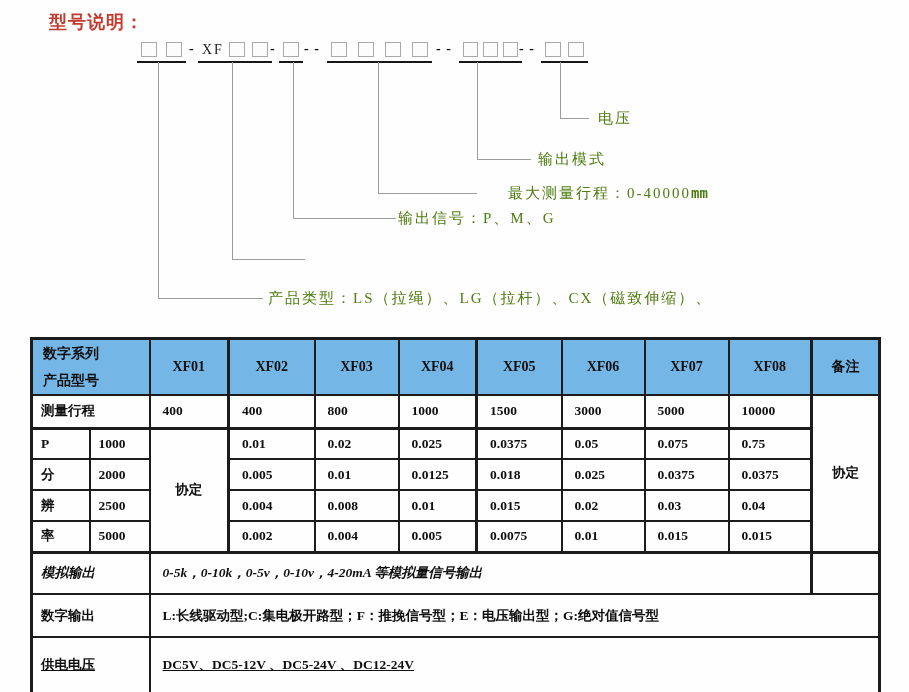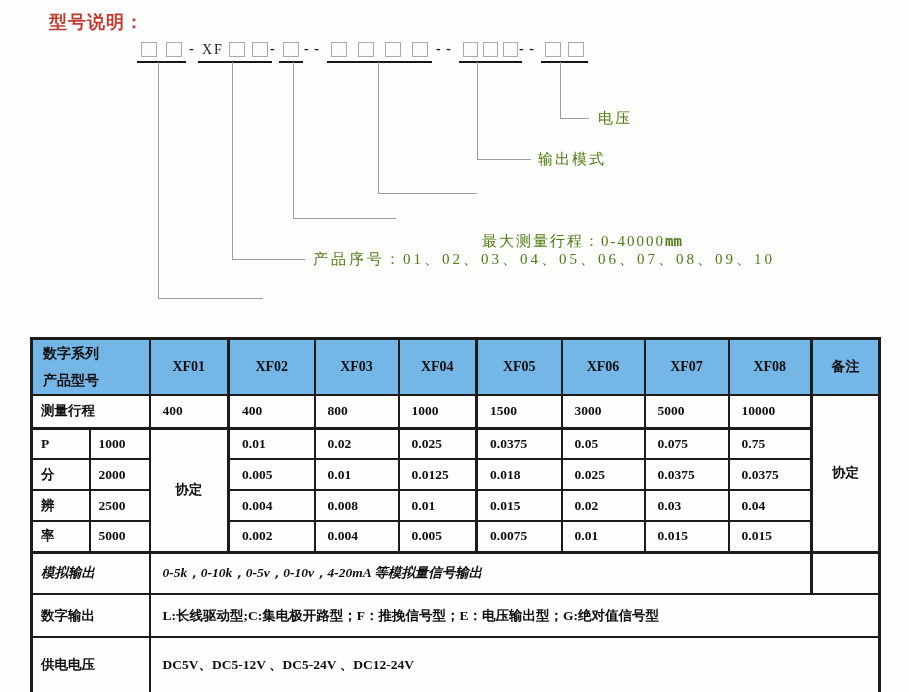--- a/index.html
+++ b/index.html
@@ -90,22 +90,23 @@
 
   <div class="connector" style="left:158px;top:62px;width:104px;height:236px;"></div>
   <div class="connector" style="left:232px;top:62px;width:72px;height:197px;"></div>
   <div class="connector" style="left:293px;top:62px;width:102px;height:156px;"></div>
   <div class="connector" style="left:378px;top:62px;width:98px;height:131px;"></div>
   <div class="connector" style="left:477px;top:62px;width:53px;height:97px;"></div>
   <div class="connector" style="left:560px;top:62px;width:28px;height:56px;"></div>
 
   <div class="dlabel" style="left:598px;top:109px;">电压</div>
   <div class="dlabel" style="left:538px;top:150px;">输出模式</div>
-  <div class="dlabel" style="left:482px;top:184px;margin-top:48px;"><span>最大测量行程：0-40000</span><span class="unit-mm">mm</span></div>
-  <div class="dlabel wide" style="left:313px;top:250px;">产品序号：01、02、03、04、05、06、07、08、09、10</div>
+  <div class="dlabel" style="left:508px;top:184px;"><span>最大测量行程：0-40000</span><span class="unit-mm">mm</span></div>
+  <div class="dlabel" style="left:398px;top:209px;">输出信号：P、M、G</div>
+  <div class="dlabel" style="left:268px;top:289px;">产品类型：LS（拉绳）、LG（拉杆）、CX（磁致伸缩）、</div>
 
   <table class="spec-table">
     <colgroup>
       <col style="width:58px">
         <col style="width:60px">
         <col style="width:79px">
         <col style="width:86px">
       <col style="width:84px">
         <col style="width:78px">
         <col style="width:85px">
@@ -189,20 +190,20 @@
     </tr>
     <tr style="height:42px;font-style:italic;">
       <td colspan="2" class="lab bt3">模拟输出</td>
       <td colspan="8" class="bt3">0-5k，0-10k，0-5v，0-10v，4-20mA 等模拟量信号输出</td>
       <td class="bl3 bt3"></td>
     </tr>
     <tr style="height:43px;">
       <td colspan="2" class="lab">数字输出</td>
       <td colspan="9">L:长线驱动型;C:集电极开路型；F：推挽信号型；E：电压输出型；G:绝对值信号型</td>
     </tr>
-    <tr style="height:56px;">
+    <tr style="height:56px;text-decoration:underline;">
       <td colspan="2" class="lab">供电电压</td>
       <td colspan="9">DC5V、DC5-12V 、DC5-24V 、DC12-24V</td>
     </tr>
   </tbody>
     </table>
 
 </div>
 
 </body></html>

